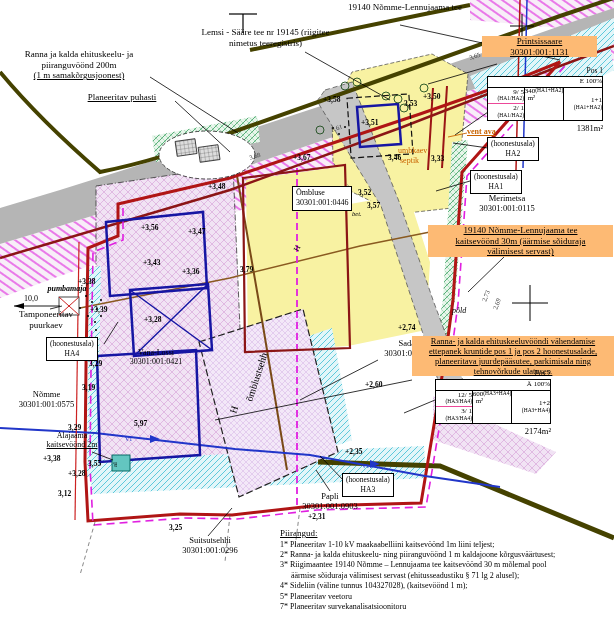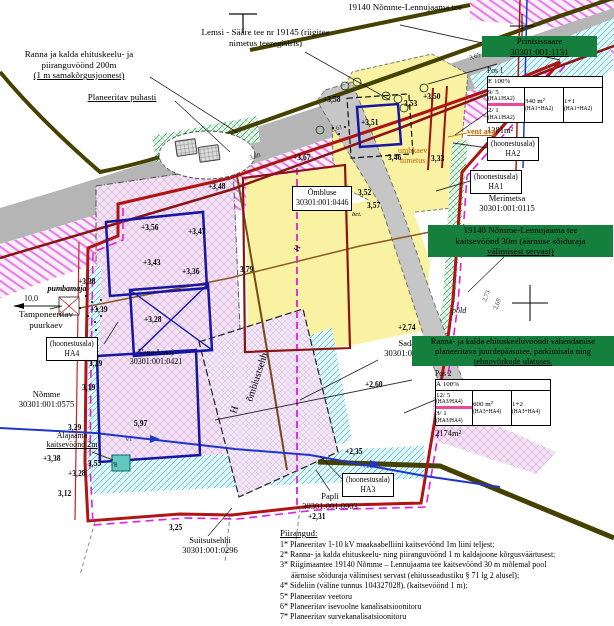--- a/index.html
+++ b/index.html
@@ -4,36 +4,36 @@
 <style>
   html,body{margin:0;padding:0;background:#fff;}
   #stage{position:relative;width:614px;height:626px;overflow:hidden;background:#fff;
          font-family:"Liberation Serif",serif;color:#000;}
   #map{position:absolute;left:0;top:0;}
   svg text{font-family:"Liberation Serif",serif;}
   .lbl{position:absolute;text-align:center;font-size:9px;line-height:1.18;white-space:nowrap;}
   .sm{font-size:8.5px;}
   .xs{font-size:8px;}
   .u{text-decoration:underline;}
-  .wbg{background:#15803d;}
+  .wbg{background:#fdba74;text-decoration:underline;}
   .orange{color:#c96300;font-size:8px;font-weight:bold;}
   .box{position:absolute;border:1px solid #000;background:#fff;text-align:center;
        font-size:7.5px;line-height:1.35;padding:1px 3px;white-space:nowrap;}
-  .pbox{position:absolute;border:1px solid #000;background:#fff;text-align:center;
+  .pbox{position:absolute;border:1px solid #000;background:#fff;
         font-size:8px;line-height:1.3;padding:1px 3px;white-space:nowrap;}
   .elev{position:absolute;font-size:7.5px;font-weight:bold;white-space:nowrap;}
-  .ptable{position:absolute;text-align:left;}
+  .ptable{position:absolute;text-align:right;}
   .pt-title{font-size:7.5px;margin-bottom:1px;}
   .pt-box{border:1px solid #000;background:#fff;}
   .pt-header{border-bottom:1px solid #000;font-size:7px;line-height:1.4;}
   .pt-row{display:flex;}
   .pt-c1{width:36px;border-right:1px solid #000;display:flex;flex-direction:column;}
   .pt-c1 .cc{flex:1;padding:1px 0;}
-  .pt-c1 .cc:first-child{border-bottom:3px solid #ec4899;}
-  .pt-c2{width:38px;border-right:1px solid #000;display:flex;flex-direction:column;justify-content:center;}
+  .pt-c1 .cc:first-child{border-bottom:1px solid #ec4899;}
+  .pt-c2{width:38px;border-right:1px solid #000;display:flex;flex-direction:row;justify-content:center;}
   .pt-c3{width:38px;display:flex;flex-direction:column;justify-content:center;}
   .cellmain{font-size:7px;line-height:1.1;display:block;}
   .sub{display:block;font-size:5.5px;line-height:1.05;}
   .pt-area{font-size:8.5px;margin-top:2px;}
   .legend{position:absolute;left:280px;top:528px;font-size:8px;line-height:1.3;white-space:nowrap;}
   .legend .t{font-size:9px;text-decoration:underline;}
   .legend .ind{margin-left:11px;}
   .ital{font-style:italic;}
   .bold{font-weight:bold;}
 </style>
@@ -270,21 +270,21 @@
             <span class="cellmain">1+1</span>
             <span class="sub">(HA1+HA2)</span>
           </div>
     </div>
   </div>
   <div class="pt-area">1381m²</div>
 </div>
 
 <div class="lbl orange u" style="left:467px;top:127px;">vent ava</div>
 <div class="lbl orange" style="left:398px;top:146px;font-weight:normal;">umbkaev</div>
-<div class="lbl orange" style="left:400px;top:156px;font-weight:normal;">nimetus</div>
+<div class="lbl orange" style="left:400px;top:156px;font-weight:normal;">septik</div>
 
 <div class="box" style="left:487px;top:137px;">
   <div>(hoonestusala)</div>
   <div>HA2</div>
 </div>
 <div class="box" style="left:470px;top:170px;">
   <div>(hoonestusala)</div>
   <div>HA1</div>
 </div>
 
@@ -305,20 +305,21 @@
 
 <div class="lbl xs ital" style="left:452px;top:306px;">põld</div>
 
 <div class="lbl sm" style="left:362px;top:338px;width:100px;">
   <div>Sadama</div>
   <div>30301:001:0093</div>
 </div>
 
 <div class="lbl wbg" style="left:412px;top:336px;width:202px;font-size:8.5px;">
   <div>Ranna- ja kalda ehituskeeluvööndi vähendamise</div>
+  <div>ettepanek kruntide pos 1 ja pos 2 hoonestusalade,</div>
   <div>planeeritava juurdepääsutee, parkimisala ning</div>
   <div class="u">tehnovõrkude ulatuses.</div>
 </div>
 
 <div class="ptable" style="left:435px;top:369px;">
   <div class="pt-title">Pos 2</div>
   <div class="pt-box">
     <div class="pt-header">Ä 100%</div>
     <div class="pt-row">
       <div class="pt-c1">
@@ -380,21 +381,20 @@
 </div>
 
 <div class="legend">
   <div class="t">Piirangud:</div>
   <div>1* Planeeritav 1-10 kV maakaabelliini kaitsevöönd 1m liini teljest;</div>
   <div>2* Ranna- ja kalda ehituskeelu- ning piiranguvöönd 1 m kaldajoone kõrgusväärtusest;</div>
   <div>3* Riigimaantee 19140 Nõmme – Lennujaama tee kaitsevöönd 30 m mõlemal pool</div>
   <div class="ind">äärmise sõiduraja välimisest servast (ehitusseadustiku § 71 lg 2 alusel);</div>
   <div>4* Sideliin (väline tunnus 104327028), (kaitsevöönd 1 m);</div>
   <div>5* Planeeritav veetoru</div>
-  <div>6* Planeeritav isevoolne kanalisatsioonitoru</div>
   <div>7* Planeeritav survekanalisatsioonitoru</div>
 </div>
 
 <div class="elev" style="left:323px;top:95px;">+3,58</div>
 <div class="elev" style="left:361px;top:118px;">+3,51</div>
 <div class="elev" style="left:404px;top:99px;">3,53</div>
 <div class="elev" style="left:423px;top:92px;">+3,50</div>
 <div class="elev" style="left:358px;top:188px;">3,52</div>
 <div class="elev" style="left:367px;top:201px;">3,57</div>
 <div class="elev" style="left:188px;top:227px;">+3,47</div>

